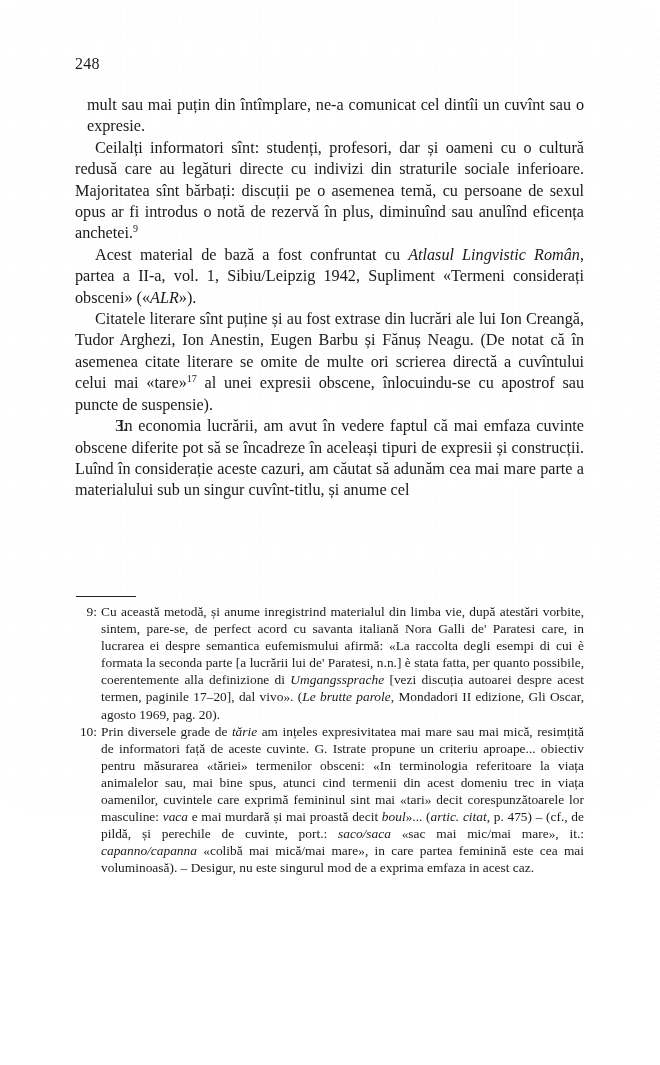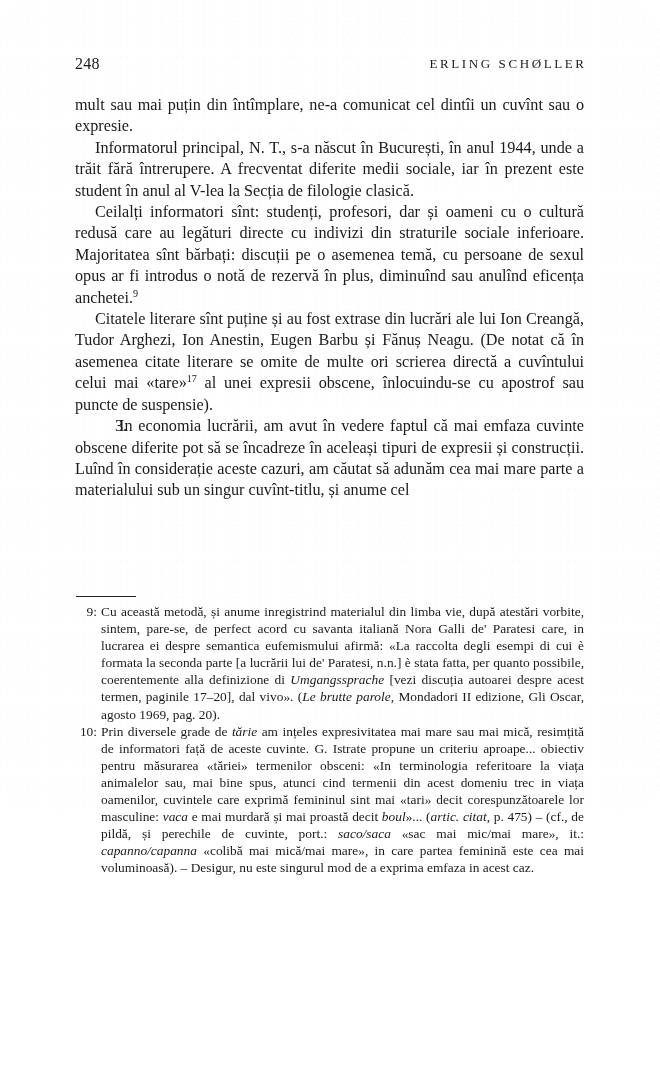--- a/index.html
+++ b/index.html
@@ -58,20 +58,21 @@
       line-height: 21.4px;
       text-align: justify;
     }
     .body-text p {
       margin: 0;
       text-indent: 20px;
       text-align-last: left;
     }
     .body-text p.noindent {
       text-indent: 0;
+      margin-left: 12px;
     }
     .section-num {
       display: inline-block;
       width: 24px;
     }
     sup.fnref {
       font-size: 10px;
       line-height: 0;
       vertical-align: 6px;
     }
@@ -110,27 +111,26 @@
       text-align-last: left;
     }
   </style>
 </head>
 <body>
 
 <div class="page">
 
   <div class="running-head">
     <span class="page-number">248</span>
-    <span class="author-head">ERLING SCHØLLER</span>
   </div>
 
   <div class="body-text">
     <p class="noindent"><span>mult sau mai puțin din întîmplare, ne-a comunicat cel dintîi un cuvînt sau o expresie.</span></p>
-    <p><span>Informatorul principal, N. T., s-a născut în București, în anul 1944, unde a trăit fără întrerupere. A frecventat diferite medii sociale, iar în prezent este student în anul al V-lea la Secția de filologie clasică.</span></p>
     <p><span>Ceilalți informatori sînt: studenți, profesori, dar și oameni cu o cultură redusă care au legături directe cu indivizi din straturile sociale inferioare. Majoritatea sînt bărbați: discuții pe o asemenea temă, cu persoane de sexul opus ar fi introdus o notă de rezervă în plus, diminuînd sau anulînd eficența anchetei.</span><sup class="fnref">9</sup></p>
+    <p><span>Acest material de bază a fost confruntat cu </span><i>Atlasul Lingvistic Român</i><span>, partea a II-a, vol. 1, Sibiu/Leipzig 1942, Supliment «Termeni considerați obsceni» («</span><i>ALR</i><span>»).</span></p>
     <p><span>Citatele literare sînt puține și au fost extrase din lucrări ale lui Ion Creangă, Tudor Arghezi, Ion Anestin, Eugen Barbu și Fănuș Neagu. (De notat că în asemenea citate literare se omite de multe ori scrierea directă a cuvîntului celui mai «tare»</span><sup class="fnref">17</sup><span> al unei expresii obscene, înlocuindu-se cu apostrof sau puncte de suspensie).</span></p>
     <p><span class="section-num">3.</span><span>In economia lucrării, am avut în vedere faptul că mai emfaza cuvinte obscene diferite pot să se încadreze în aceleași tipuri de expresii și construcții. Luînd în considerație aceste cazuri, am căutat să adunăm cea mai mare parte a materialului sub un singur cuvînt-titlu, și anume cel</span></p>
   </div>
 
   <div class="footnote-rule"></div>
 
   <div class="footnotes">
     <p class="footnote">
       <span class="fn-num">9:</span>
       <span class="fn-text"><span>Cu această metodă, și anume inregistrind materialul din limba vie, după atestări vorbite, sintem, pare-se, de perfect acord cu savanta italiană Nora Galli de' Paratesi care, in lucrarea ei despre semantica eufemismului afirmă: «La raccolta degli esempi di cui è formata la seconda parte [a lucrării lui de' Paratesi, n.n.] è stata fatta, per quanto possibile, coerentemente alla definizione di </span><i>Umgangssprache</i><span> [vezi discuția autoarei despre acest termen, paginile 17–20], dal vivo». (</span><i>Le brutte parole</i><span>, Mondadori II edizione, Gli Oscar, agosto 1969, pag. 20).</span></span>

